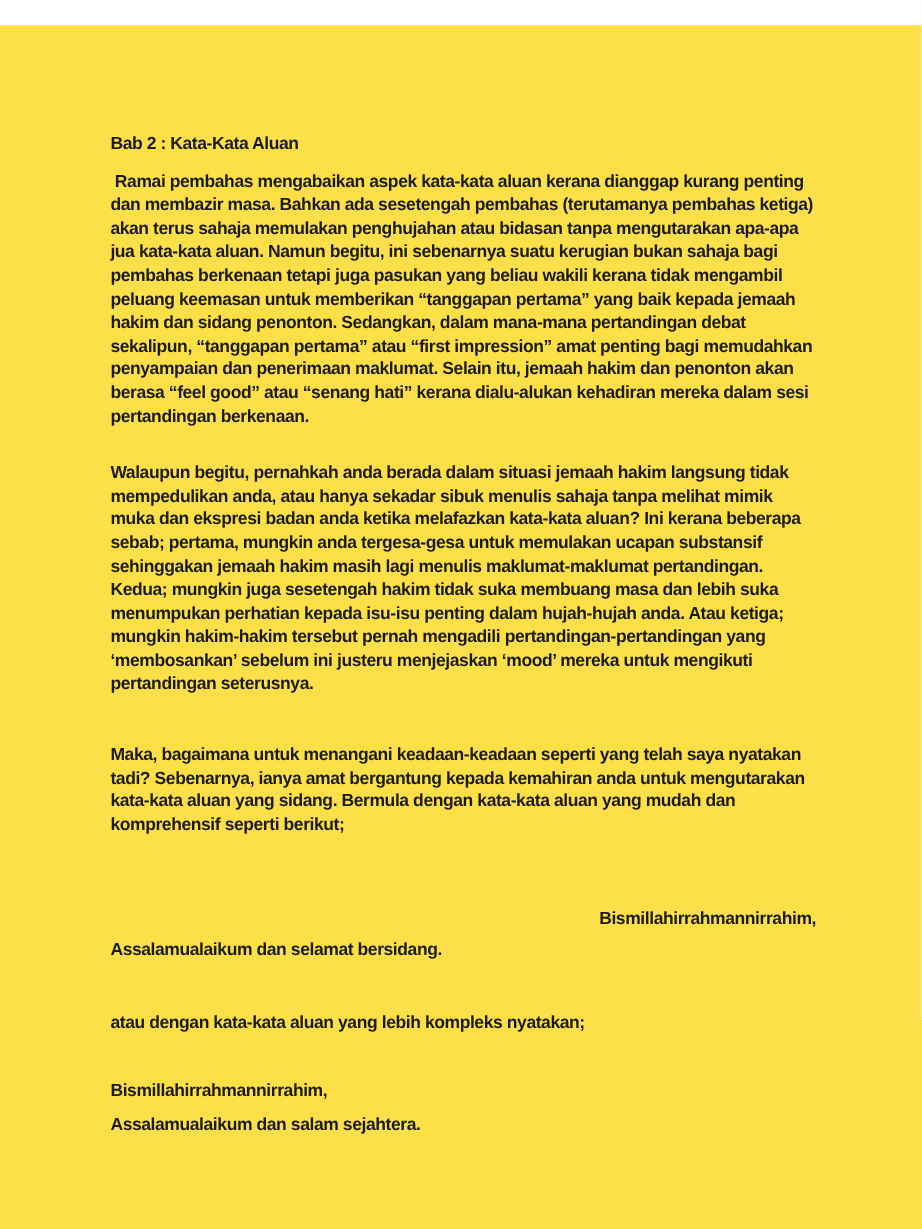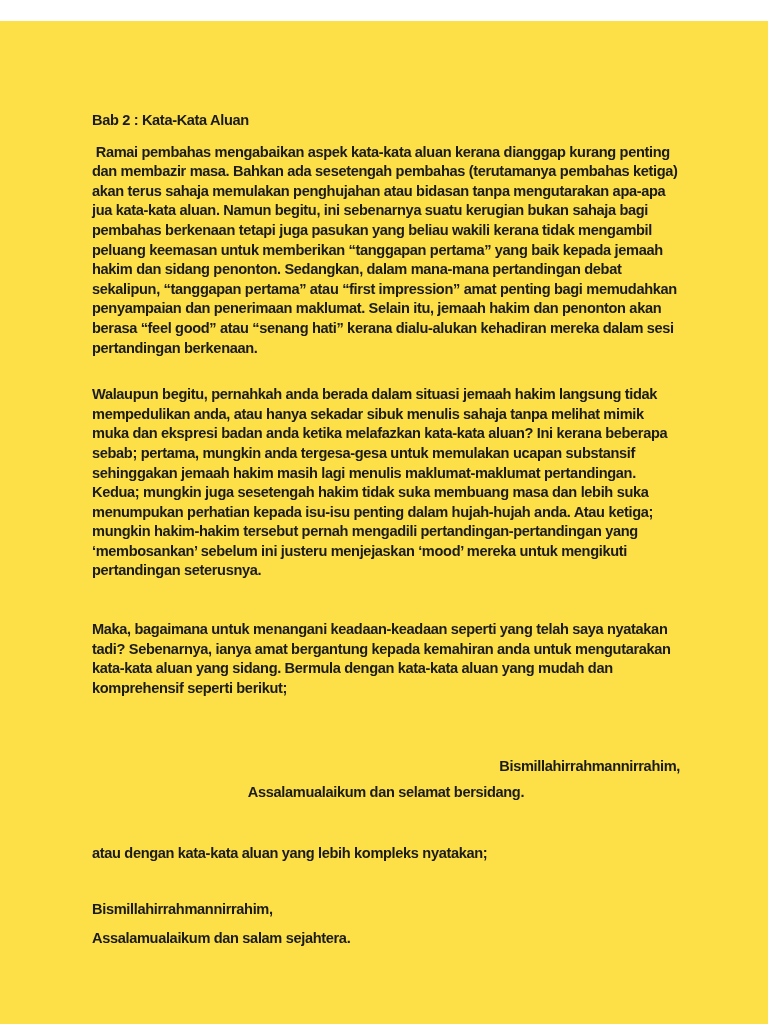--- a/index.html
+++ b/index.html
@@ -31,21 +31,21 @@
     letter-spacing: -0.35px;
     white-space: pre-wrap;
     color: #1b1b1b;
   }
   .title      { margin-top: 0; }
   .p1         { margin-top: 12px; }
   .p2         { margin-top: 27px; }
   .p3         { margin-top: 39px; }
   .b1         { margin-top: 59px; text-align: right; }
   .terima     { margin-top: 15px; }
-  .assalam1   { margin-top: 6px; text-align: center; }
+  .assalam1   { margin-top: 6px; }
   .atau       { margin-top: 41px; }
   .b2         { margin-top: 37px; }
   .sekalung   { margin-top: 7px; }
   .assalam2   { margin-top: 9px; }
 </style>
 </head>
 <body>
 
 <div class="page">
   <div class="content">

